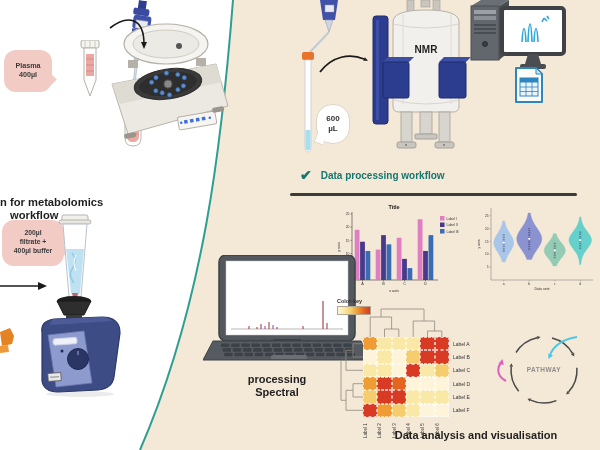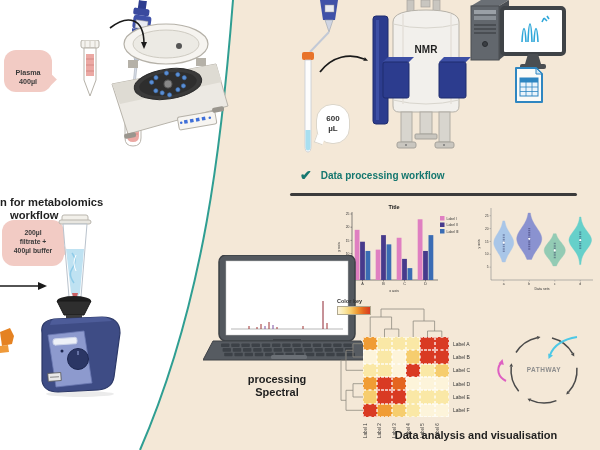--- a/index.html
+++ b/index.html
@@ -6,21 +6,21 @@
   #canvas{position:relative;width:600px;height:450px;background:#fff;overflow:hidden;
           font-family:"Liberation Sans",sans-serif;}
   .abs{position:absolute;}
   svg text{font-family:"Liberation Sans",sans-serif;}
   :root{
     --panel-beige:#f4e8d7; --divider-teal:#2f9e92; --heading-teal:#15776f;
     --bubble-pink:#f2cbc4; --text-dark:#1f1f1f; --nmr-blue:#2c3c8e;
   }
   .bubble{background:var(--bubble-pink);border-radius:12px;text-align:center;color:#3a3a3a;}
   .bubble::after{content:'';position:absolute;width:9px;height:9px;background:inherit;transform:rotate(45deg);}
-  #plasma-bubble{left:4px;top:50px;width:48px;height:42px;font-size:7.2px;font-weight:600;line-height:9px;padding-top:18px;box-sizing:border-box;}
+  #plasma-bubble{left:4px;top:50px;width:48px;height:42px;font-size:7.2px;font-weight:600;line-height:9px;padding-top:11px;box-sizing:border-box;}
   #plasma-bubble::after{right:-3px;bottom:8px;}
   #filtrate-bubble{left:2px;top:220px;width:62px;height:46px;font-size:6.8px;font-weight:600;line-height:9px;padding-top:8px;box-sizing:border-box;}
   #filtrate-bubble::after{right:-3px;top:26px;}
   #volume-bubble{left:316px;top:104px;width:34px;height:40px;background:#fff;border:1.5px solid #dcd6ca;
      border-radius:16px;text-align:center;font-size:8px;font-weight:bold;color:#333;line-height:10px;padding-top:9px;box-sizing:border-box;}
   #volume-bubble::after{content:'';position:absolute;left:-2px;bottom:-1px;width:8px;height:8px;background:#fff;
      border-left:1.5px solid #dcd6ca;border-bottom:1.5px solid #dcd6ca;transform:rotate(20deg);}
   #left-caption{left:0;top:164px;width:120px;color:var(--text-dark);font-weight:bold;font-size:11.2px;line-height:13px;margin-top:32px;}
   #left-caption .l2{padding-left:10px;}
   #workflow-heading{left:300px;top:167px;display:flex;align-items:center;gap:9px;}

